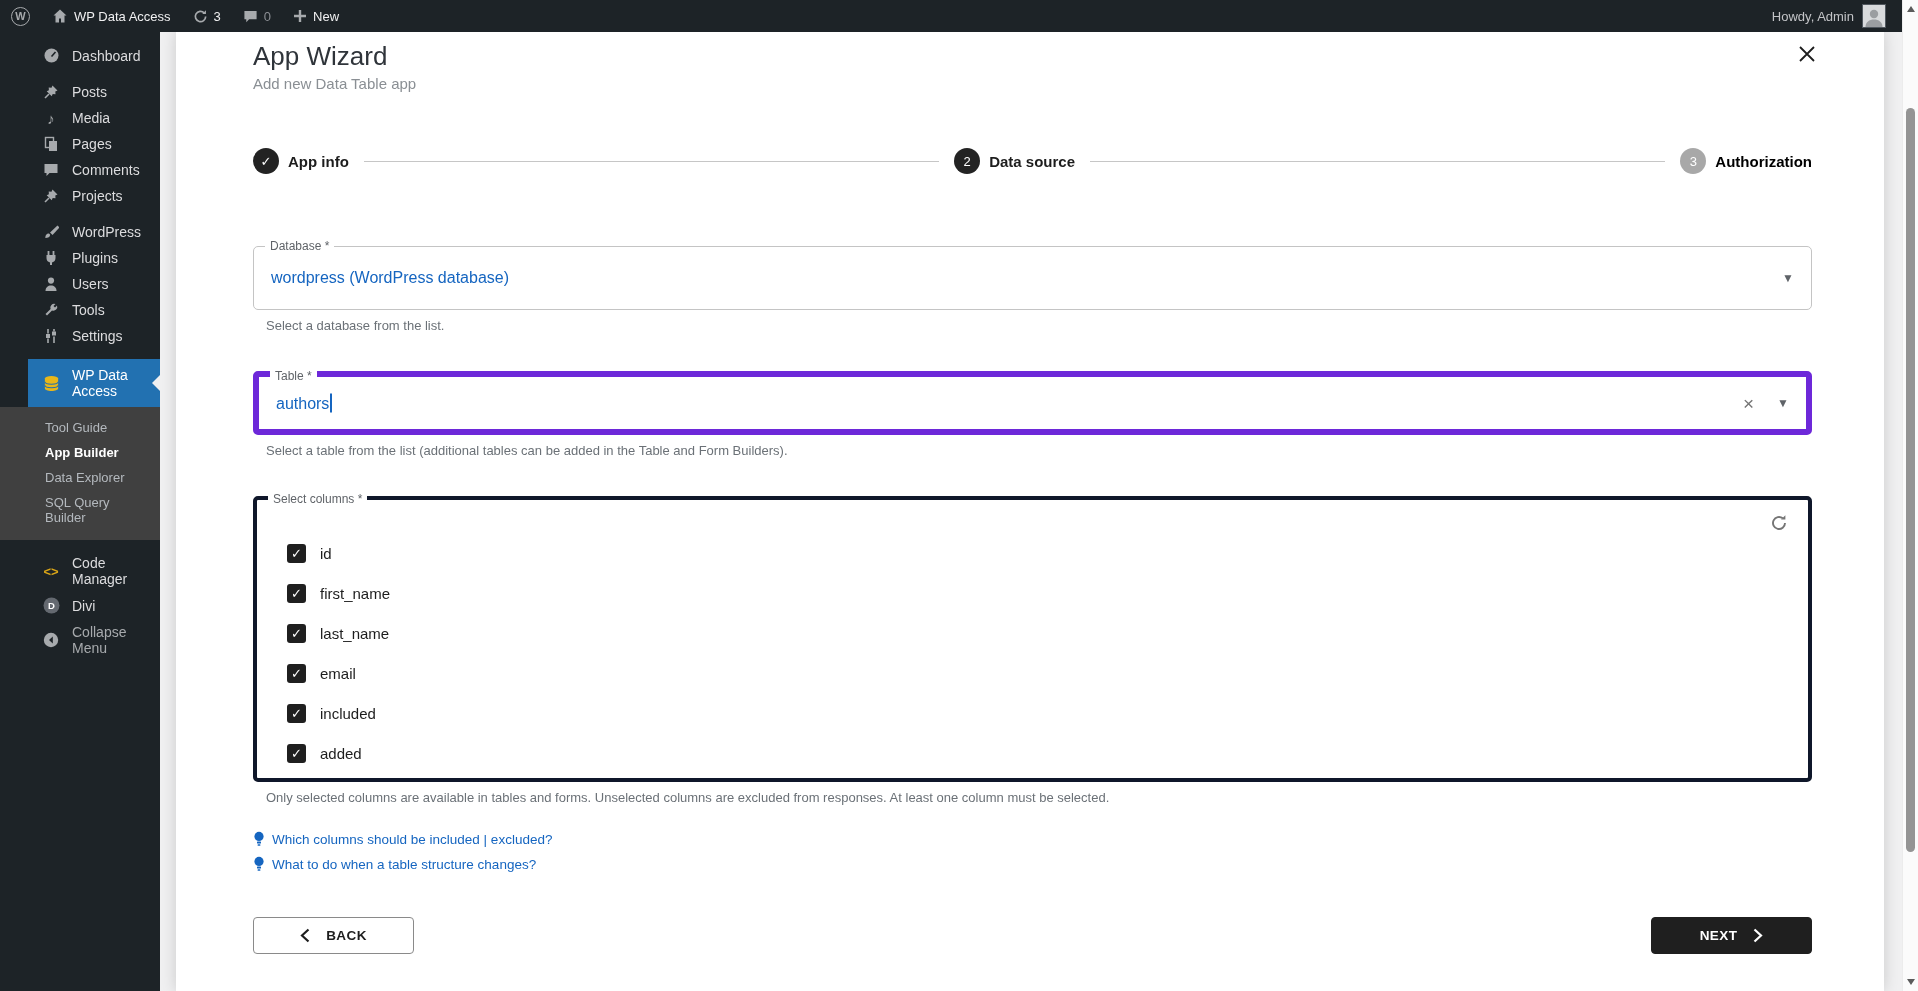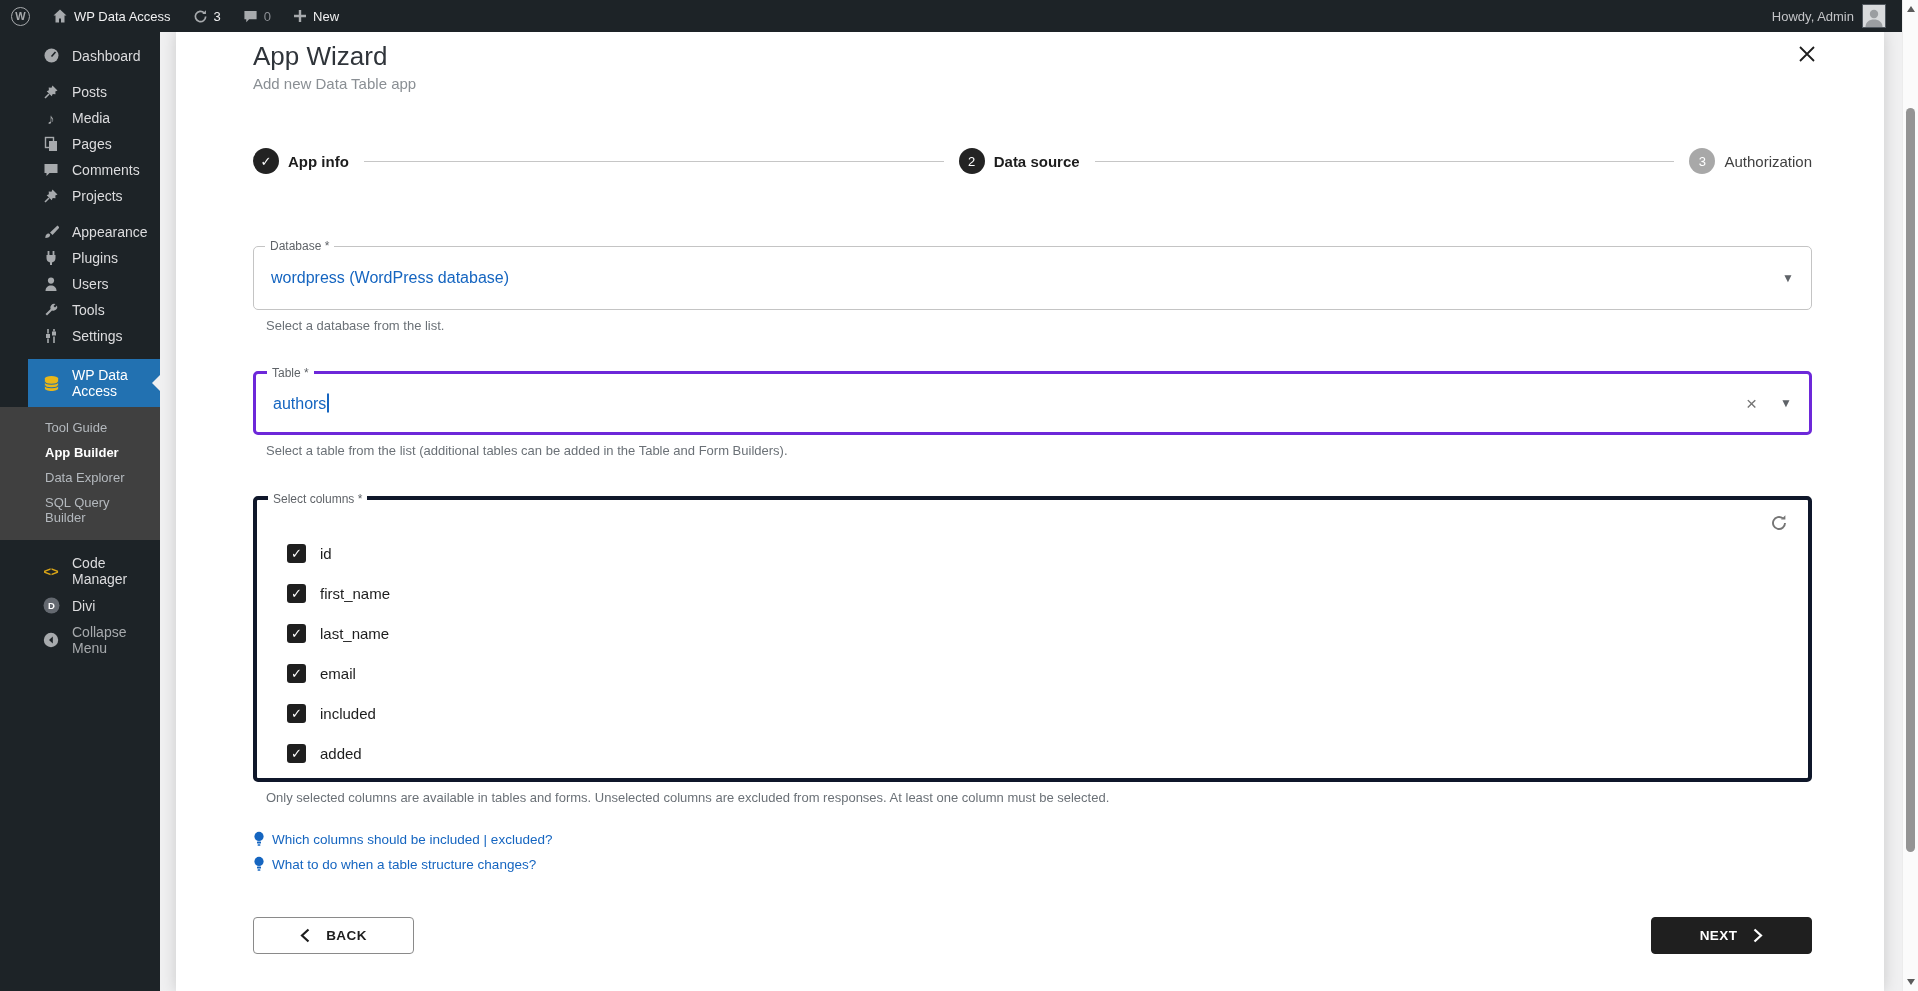--- a/index.html
+++ b/index.html
@@ -41,28 +41,28 @@
   .dlg-close { position:absolute; top:9px; right:64px; width:26px; height:26px; display:flex;
     align-items:center; justify-content:center; cursor:pointer; }
 
   
   .stepper { display:flex; align-items:center; margin-top:56px; }
   .step { display:flex; align-items:center; gap:9px; flex:none; }
   .step-circle { width:26px; height:26px; border-radius:50%; background:#232323; color:#fff;
     display:flex; align-items:center; justify-content:center; font-size:13px; }
   .step-label { font-size:15px; font-weight:600; color:#1d1d1d; }
   .step.pending .step-circle { background:#a8a8a8; }
-  .step.pending .step-label { color:#404040; font-weight:400; }
+  .step.pending .step-label { color:#000000; font-weight:700; }
   .connector { flex:1; height:1px; background:#c6c6c6; margin:0 15px; }
 
   
   .fgroup { margin-top:38px; }
   .fgroup.first { margin-top:72px; }
   .mfield { position:relative; border:1px solid #c4c4c4; border-radius:5px; height:64px; }
-  .mfield.focused { border:3px solid #6d28d9; }
+  .mfield.focused { border:6px solid #6d28d9; }
   .mlabel { position:absolute; top:-8px; left:11px; background:#fff; padding:0 5px;
     font-size:12px; color:#5f6368; line-height:15px; }
   .mvalue { position:absolute; left:17px; top:50%; transform:translateY(-50%);
     font-size:16px; color:#1565c0; white-space:nowrap; }
   .caret { display:inline-block; width:1.5px; height:19px; background:#1565c0; vertical-align:-4px; margin-left:1px; }
   .sel-arrow { position:absolute; right:17px; top:50%; transform:translateY(-50%);
     color:#5f6368; font-size:12px; cursor:pointer; }
   .clear-x { position:absolute; right:52px; top:50%; transform:translateY(-50%);
     color:#757575; font-size:19px; cursor:pointer; line-height:1; }
   .mhelper { font-size:13px; color:#6b7177; margin:8px 0 0 13px; }
@@ -201,21 +201,21 @@
     <span>Projects</span>
   </div>
   <div class="menu-sep"></div>
   <div class="menu-item">
     <span class="mi">
       <svg width="16" height="16" viewBox="0 0 16 16">
           <path d="M14.5 1.5l-7.5 7 2.5 2.5 7-7.5z" fill="#a7aaad"></path>
           <path d="M6 9.5c-2.2-.2-3.7 1.3-3.7 4.5 2.8 0 4.7-1.1 4.9-3.2z" fill="#a7aaad"></path>
         </svg>
     </span>
-    <span>Appearance</span>
+    <span>WordPress</span>
   </div>
   <div class="menu-item">
     <span class="mi">
       <svg width="16" height="16" viewBox="0 0 16 16">
           <path d="M5.5 1v4M10.5 1v4" stroke="#a7aaad" stroke-width="1.8"></path>
           <path d="M3.5 5h9v3a4.5 4.5 0 0 1-3.5 4.4V15h-2v-2.6A4.5 4.5 0 0 1 3.5 8z" fill="#a7aaad"></path>
         </svg>
     </span>
     <span>Plugins</span>
   </div>

